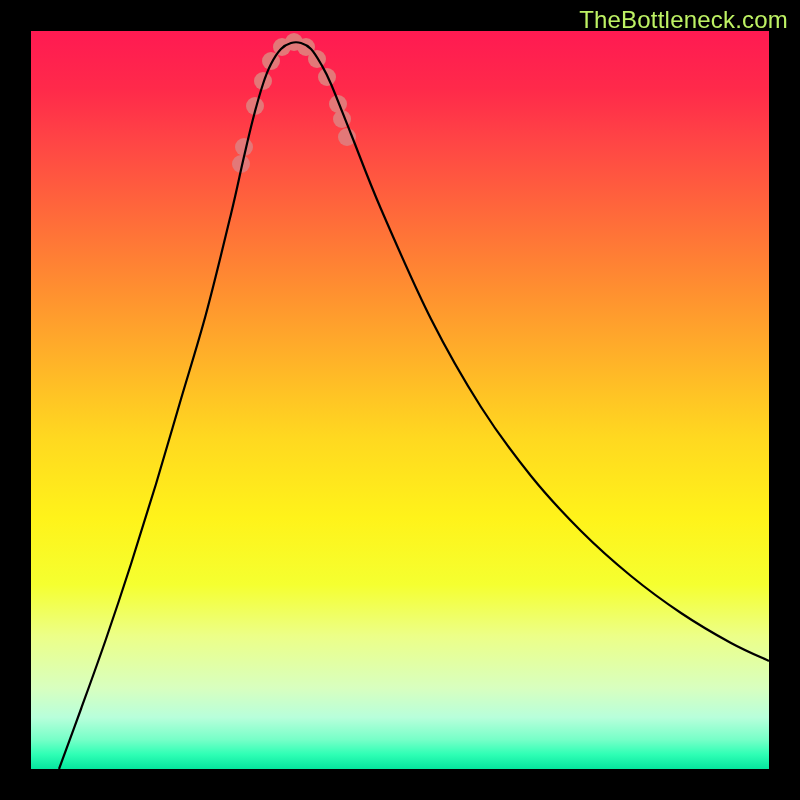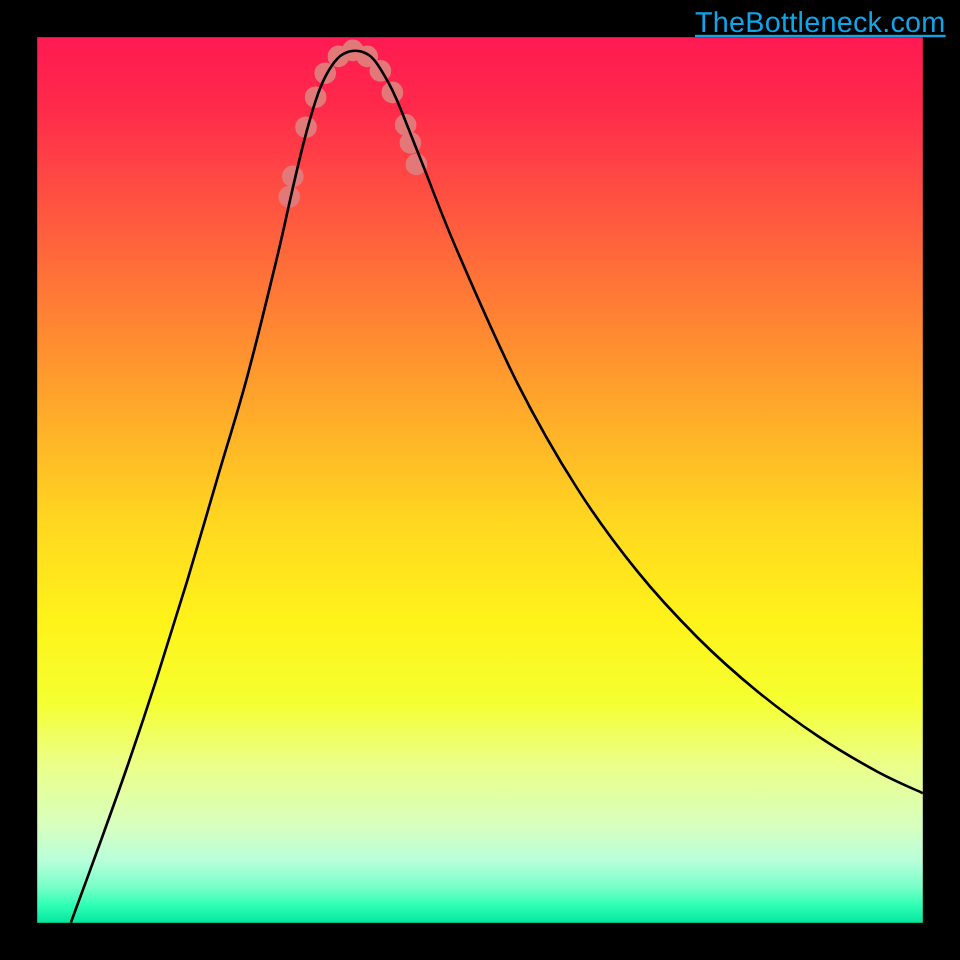--- a/index.html
+++ b/index.html
@@ -37,26 +37,25 @@
       #d8ffbf 89%,
       #b8ffdb 93%,
       #77ffc8 96%,
       #2fffb5 98%,
       #05e69e 100%);
   }
   .watermark {
     position: absolute;
     top: 6px;
     right: 12px;
-    color: #0ea5e9;
+    color: #bef264;
     font-size: 24px;
     font-weight: 500;
     letter-spacing: 0.2px;
     user-select: none;
-    text-decoration: underline;
   }
   svg.curve {
     position: absolute;
     left: 0;
     top: 0;
     width: 738px;
     height: 738px;
     overflow: visible;
   }
 </style>

